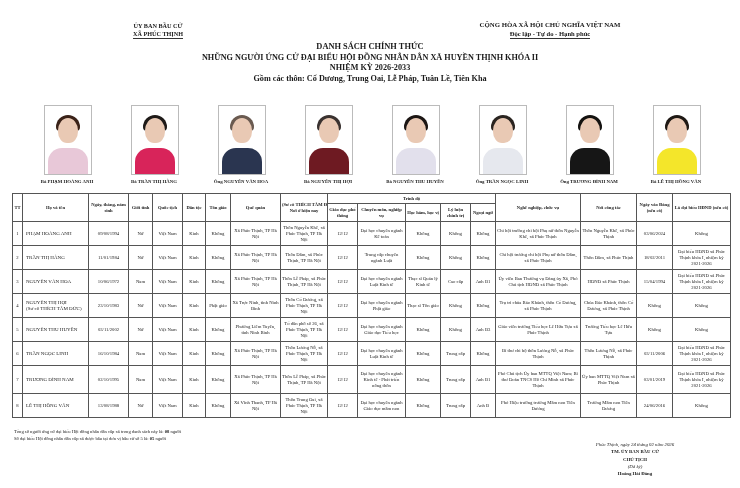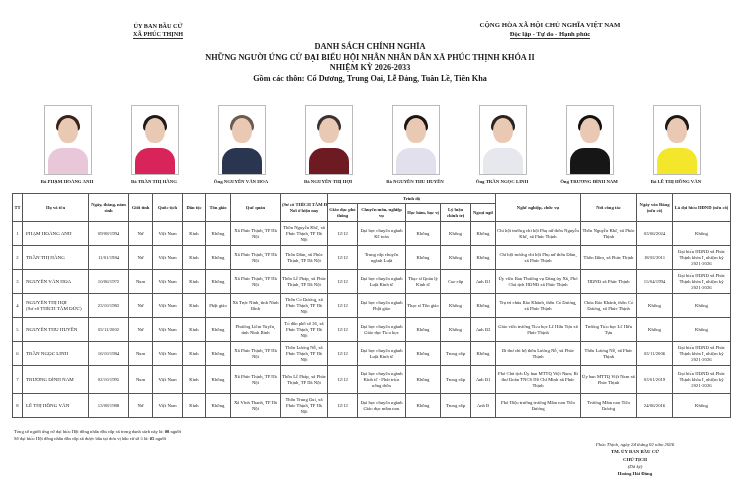--- a/index.html
+++ b/index.html
@@ -35,24 +35,24 @@
   <div>ỦY BAN BẦU CỬ</div>
   <div><span class="ul">XÃ PHÚC THỊNH</span></div>
 </div>
 
 <div class="hdr-right">
   <div>CỘNG HÒA XÃ HỘI CHỦ NGHĨA VIỆT NAM</div>
   <div><span class="sub">Độc lập - Tự do - Hạnh phúc</span></div>
 </div>
 
 <div class="title">
-  <div class="l1">DANH SÁCH CHÍNH NGHĨA</div>
-  <div>NHỮNG NGƯỜI ỨNG CỬ  ĐẠI BIỂU HỘI NHÂN NHÂN DÂN XÃ PHÚC THỊNH KHÓA II</div>
+  <div class="l1">DANH SÁCH CHÍNH THỨC</div>
+  <div>NHỮNG NGƯỜI ỨNG CỬ  ĐẠI BIỂU HỘI ĐỒNG NHÂN DÂN XÃ HUYỀN THỊNH KHÓA II</div>
   <div>NHIỆM KỲ 2026-2033</div>
-  <div>Gồm các thôn: Cổ Dương, Trung Oai, Lễ Đảng, Tuân Lề, Tiên Kha</div>
+  <div>Gồm các thôn: Cổ Dương, Trung Oai, Lễ Pháp, Tuân Lề, Tiên Kha</div>
 </div>
 
 <div class="photos">
   <div class="photo" style="left:44px">
       <div class="body" style="background:#e8c8d8"></div>
       <div class="hair" style="background:#3a2218"></div>
       <div class="head"></div>
     </div>
   <div class="caption" style="left:12px">Bà PHẠM HOÀNG ANH</div>
 

